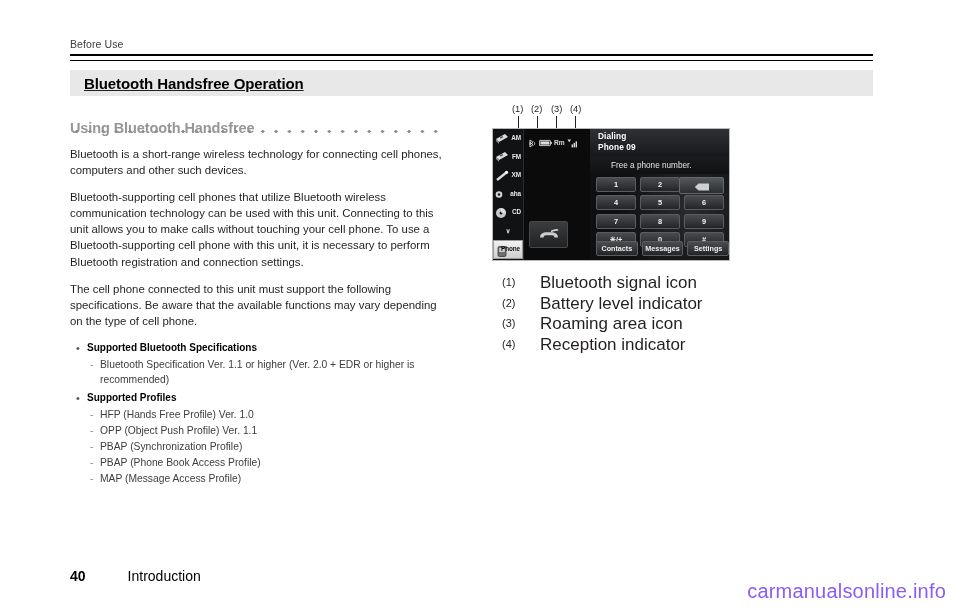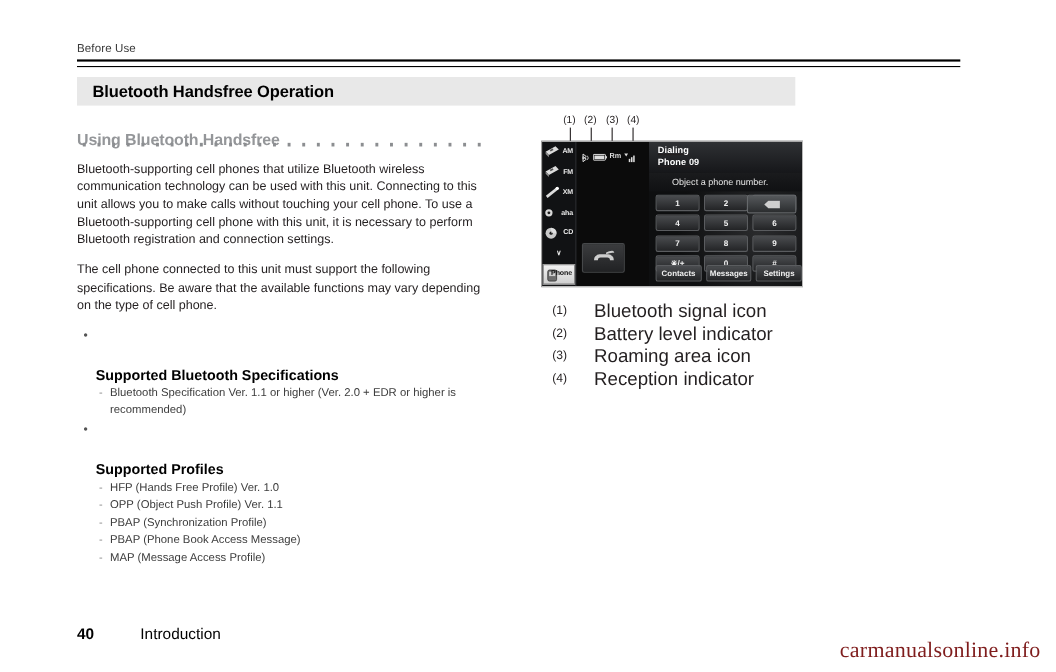--- a/index.html
+++ b/index.html
@@ -34,25 +34,26 @@
     border-top: 2.5px solid #000;
     border-bottom: 1px solid #000;
     box-sizing: content-box;
   }
 
   
   #section-title-band {
     position: absolute;
     left: 70px;
     top: 70px;
-    width: 653px;
+    width: 803px;
     height: 26px;
     background: #e8e8e8;
     display: flex;
     align-items: center;
+    text-decoration: underline;
   }
   #section-title-band .title-text {
     padding-left: 14px;
     font-size: 15px;
     font-weight: bold;
     color: #000;
     letter-spacing: -0.1px;
   }
 
   
@@ -97,25 +98,24 @@
   }
   .bullet-dot {
     width: 11px;
     flex: 0 0 11px;
     font-size: 11px;
     line-height: 16px;
     color: #555;
     text-align: left;
   }
   .bullet-label {
-    font-size: 13px;
+    font-size: 10px;
     line-height: 16px;
     font-weight: bold;
     color: #000;
-    margin-top: 36px;
   }
   .dash-row {
     display: flex;
     padding-left: 20px;
     margin-bottom: 0.5px;
   }
   .dash-mark {
     width: 10px;
     flex: 0 0 10px;
     font-size: 10px;
@@ -388,39 +388,40 @@
   #footer .chapter {
     font-size: 14px;
     color: #000;
     padding-left: 29px;
   }
   #watermark {
     position: absolute;
     right: 14px;
     bottom: 8px;
     font-size: 20px;
-    color: #7f1d1d;
+    color: #8b5cf6;
     letter-spacing: 0.2px;
-    font-family: Liberation Serif, serif;
+    font-family: Liberation Sans, sans-serif;
   }
 </style>
 </head>
 <body>
 
 <div id="running-head">Before Use</div>
 <div id="header-rule"></div>
 
 <div id="section-title-band">
   <span class="title-text">Bluetooth Handsfree Operation</span>
 </div>
 
 <div id="sub-heading">Using Bluetooth Handsfree</div>
 <div id="dot-rule"></div>
 
 <div id="left-column">
+  <p class="para">Bluetooth is a short-range wireless technology for connecting cell phones, computers and other such devices.</p>
   <p class="para">Bluetooth-supporting cell phones that utilize Bluetooth wireless communication technology can be used with this unit. Connecting to this unit allows you to make calls without touching your cell phone. To use a Bluetooth-supporting cell phone with this unit, it is necessary to perform Bluetooth registration and connection settings.</p>
   <p class="para">The cell phone connected to this unit must support the following specifications. Be aware that the available functions may vary depending on the type of cell phone.</p>
 
   <div class="bullet-row">
     <span class="bullet-dot">•</span>
     <span class="bullet-label">Supported Bluetooth Specifications</span>
   </div>
   <div class="dash-row">
     <span class="dash-mark">-</span>
     <span class="dash-text">Bluetooth Specification Ver. 1.1 or higher (Ver. 2.0 + EDR or higher is recommended)</span>
@@ -437,21 +438,21 @@
   <div class="dash-row">
     <span class="dash-mark">-</span>
     <span class="dash-text">OPP (Object Push Profile) Ver. 1.1</span>
   </div>
   <div class="dash-row">
     <span class="dash-mark">-</span>
     <span class="dash-text">PBAP (Synchronization Profile)</span>
   </div>
   <div class="dash-row">
     <span class="dash-mark">-</span>
-    <span class="dash-text">PBAP (Phone Book Access Message)</span>
+    <span class="dash-text">PBAP (Phone Book Access Profile)</span>
   </div>
   <div class="dash-row">
     <span class="dash-mark">-</span>
     <span class="dash-text">MAP (Message Access Profile)</span>
   </div>
 </div>
 
 <div id="right-column">
 
   <div id="callout-row">
@@ -573,21 +574,21 @@
         </svg>
       </span>
     </div>
 
     <div id="dial-panel">
       <div id="dial-header">
         <div class="dl1">Dialing</div>
         <div class="dl2">Phone 09</div>
       </div>
 
-      <div id="dial-prompt">Object a phone number.</div>
+      <div id="dial-prompt">Free a phone number.</div>
 
       <div id="keypad">
         <div class="key">1</div>
         <div class="key">2</div>
         <div class="key">3</div>
         <div class="key">4</div>
         <div class="key">5</div>
         <div class="key">6</div>
         <div class="key">7</div>
         <div class="key">8</div>

